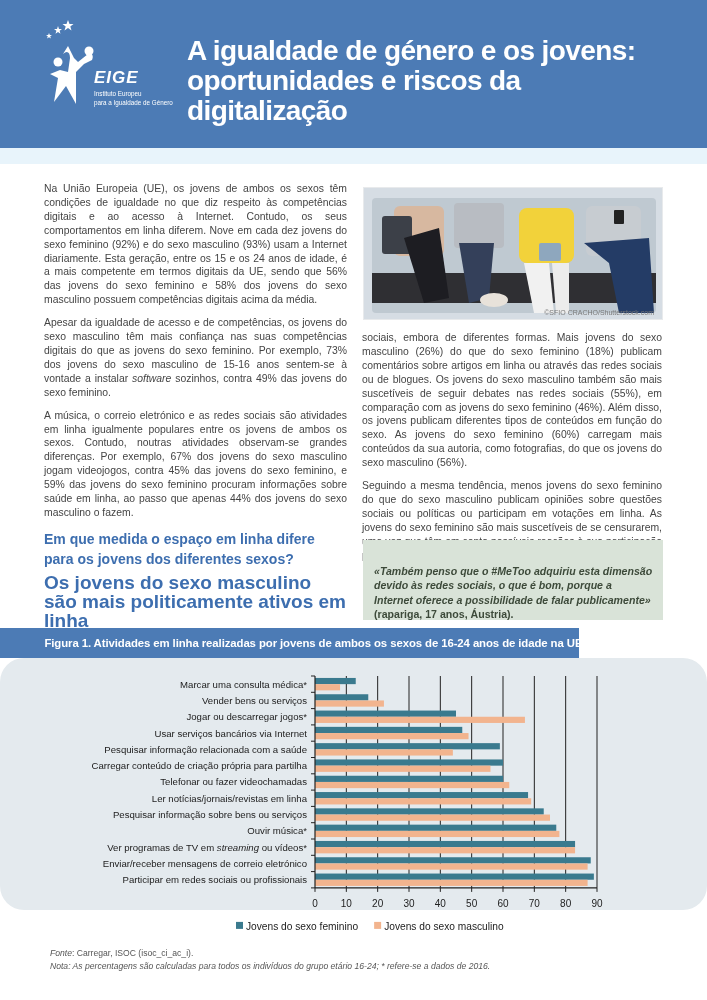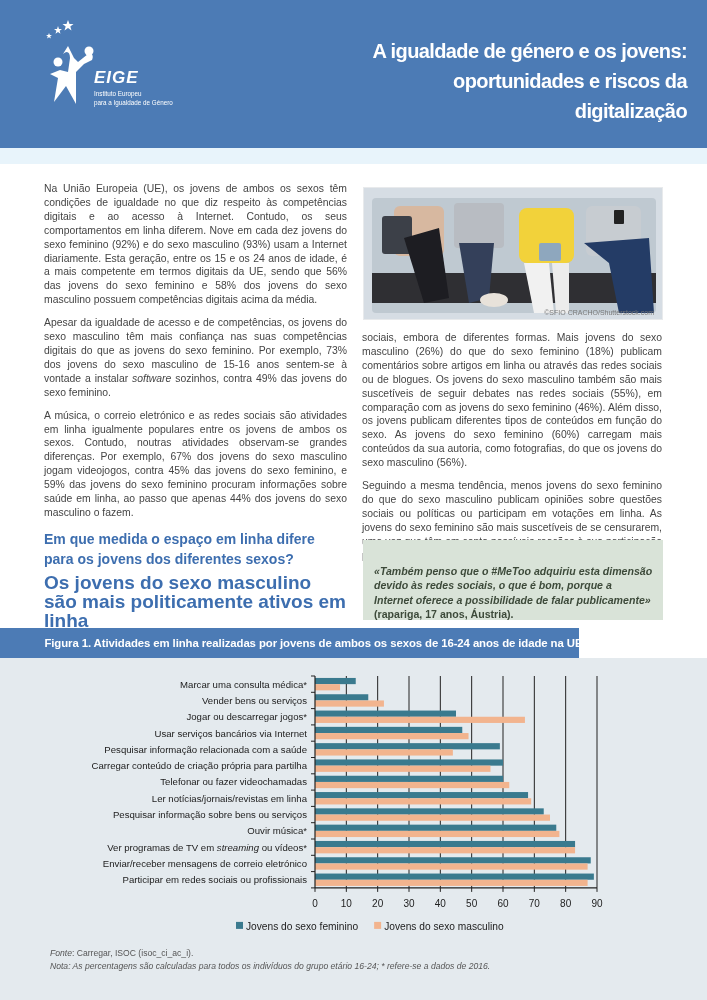--- a/index.html
+++ b/index.html
@@ -5,40 +5,40 @@
   * { box-sizing: border-box; margin: 0; padding: 0; }
   html, body { width: 707px; height: 1000px; background: #ffffff; overflow: hidden; }
   body { font-family: "Liberation Sans", sans-serif; color: #3b3b3b; position: relative; }
 
   .header { position: absolute; left: 0; top: 0; width: 707px; height: 148px; background: #4c7bb5; }
   .header-strip { position: absolute; left: 0; top: 148px; width: 707px; height: 16px; background: #e8f4fb; }
   .logo { position: absolute; left: 40px; top: 12px; width: 120px; height: 120px; }
   .logo svg { position: absolute; left: 0; top: 0; }
   .logo-name { position: absolute; left: 54px; top: 56px; color: #fff; font-family: "Liberation Sans", sans-serif; font-size: 17px; font-weight: bold; letter-spacing: 1px; font-style: italic; }
   .logo-sub { position: absolute; left: 54px; top: 78px; color: #fff; font-size: 6.3px; line-height: 8.5px; white-space: nowrap; }
-  .title { position: absolute; left: 187px; top: 36px; width: 500px; color: #ffffff; font-size: 20px; line-height: 30px; font-weight: bold; letter-spacing: -0.6px; text-align: right; }
+  .title { position: absolute; left: 187px; top: 36px; width: 500px; color: #ffffff; font-size: 28px; line-height: 30px; font-weight: bold; letter-spacing: -0.6px; }
 
   .col { position: absolute; font-size: 10.4px; line-height: 13.9px; color: #444; text-align: justify; }
   .col-left { left: 44px; top: 182px; width: 303px; }
   .col-right { left: 362px; top: 331px; width: 300px; }
   .col p { margin-bottom: 9px; }
   .col i { font-style: italic; }
 
   .h2 { color: #3d6eaf; font-size: 14px; line-height: 20px; font-weight: bold; margin-top: 6px; margin-bottom: 4px; text-align: left; }
   .h3 { color: #3d6eaf; font-size: 19px; line-height: 19px; margin-bottom: 4px; text-align: left; }
 
   .photo { position: absolute; left: 363px; top: 187px; width: 300px; height: 133px; overflow: hidden; border: 1px solid #e8eaec; background: #dfe3e8; }
   .photo-credit { position: absolute; right: 8px; bottom: 3px; font-size: 7px; color: #7a7a7a; }
 
   .quote { position: absolute; left: 363px; top: 540px; width: 300px; height: 80px; background: #d9e3d8; padding: 24px 10px 6px 11px; font-size: 10.6px; line-height: 14.3px; color: #3d4a3a; font-weight: bold; }
   .quote i { font-style: italic; }
 
   .fig-band { position: absolute; left: 0; top: 628px; width: 579px; height: 30px; background: #4c7bb5; }
   .fig-title { position: absolute; left: 0; top: 0; width: 707px; text-align: center; line-height: 30px; color: #fff; font-weight: bold; font-size: 11.4px; letter-spacing: -0.1px; }
-  .fig-area { position: absolute; left: 0; top: 658px; width: 707px; height: 342px; background: #e4eaee; }
+  .fig-area { position: absolute; left: 0; top: 658px; width: 707px; height: 252px; background: #e4eaee; border-radius: 24px; }
 
   svg text { font-family: "Liberation Sans", sans-serif; }
   .notes { position: absolute; left: 50px; top: 947px; font-size: 8.6px; line-height: 13px; color: #555; font-style: italic; }
   .notes span.n { font-style: normal; }
 </style>
 </head>
 <body>
 
 <div class="header">
   <div class="logo">

